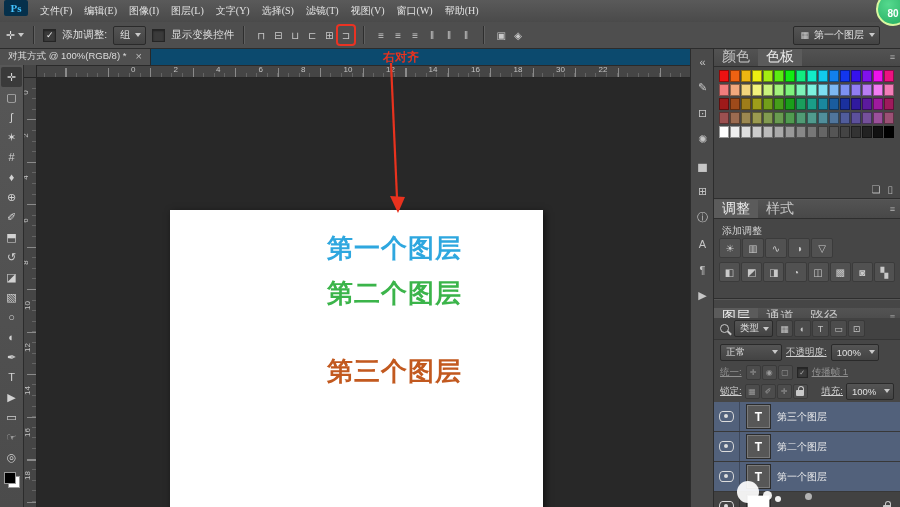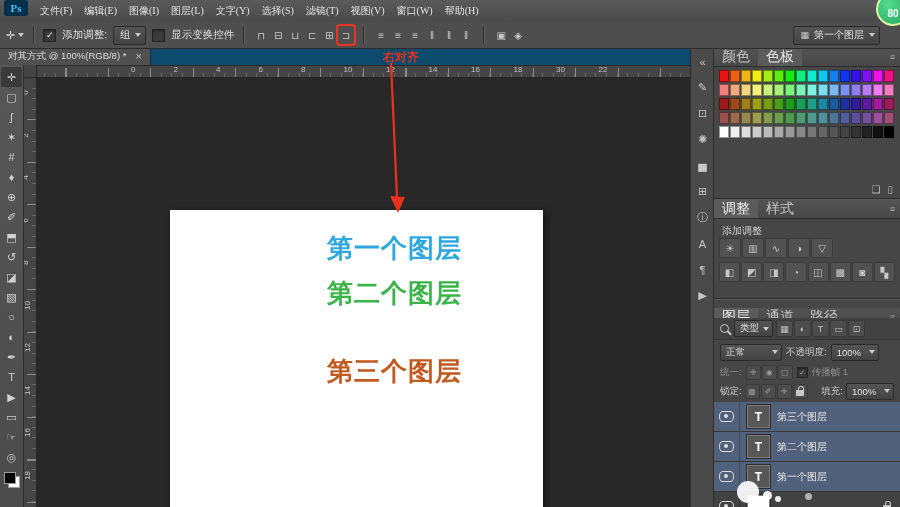--- a/index.html
+++ b/index.html
@@ -106,21 +106,21 @@
               display:flex;align-items:center;gap:3px;padding:0 4px;box-sizing:border-box;}
   .mag{width:7px;height:7px;border:1.5px solid #c9c9c9;border-radius:50%;position:relative;margin:0 2px;}
   .mag::after{content:'';position:absolute;width:5px;height:1.5px;background:#c9c9c9;transform:rotate(45deg);
               right:-4px;bottom:-1px;}
   .mini-dd{height:15px;display:flex;align-items:center;background:linear-gradient(#545454,#434343);
            border:1px solid #2a2a2a;border-radius:2px;padding:0 3px 0 5px;font-size:9.5px;color:#e0e0e0;gap:4px;}
   .f-icon{width:15px;height:15px;display:flex;align-items:center;justify-content:center;color:#c3c3c3;font-size:9px;
           background:#4c4c4c;border:1px solid #393939;border-radius:2px;}
 
   .blend-row{position:absolute;top:294px;left:0;right:0;height:20px;display:flex;align-items:center;gap:4px;padding:0 6px;box-sizing:border-box;}
-  .plabel{font-size:9.5px;color:#cfcfcf;white-space:nowrap;}
+  .plabel{font-size:9.5px;color:#cfcfcf;white-space:nowrap;text-decoration:underline;}
   .plabel.dim{color:#8f8f8f;}
   .unify-row{position:absolute;top:316px;left:0;right:0;height:16px;display:flex;align-items:center;gap:4px;padding:0 6px;box-sizing:border-box;}
   .u-icon{width:13px;height:13px;display:flex;align-items:center;justify-content:center;color:#9a9a9a;font-size:8px;
           background:#4c4c4c;border:1px solid #3a3a3a;border-radius:2px;}
   .cb.small{width:9px;height:9px;font-size:7px;color:#aaa;}
   .lock-row{position:absolute;top:334px;left:0;right:0;height:18px;display:flex;align-items:center;gap:3px;padding:0 6px;box-sizing:border-box;}
 
   .rows{position:absolute;top:354px;left:0;right:0;}
   .layer-row{height:29px;display:flex;align-items:center;background:#424242;border-bottom:1px solid #383838;}
   .layer-row.sel{background:#52617b;}

